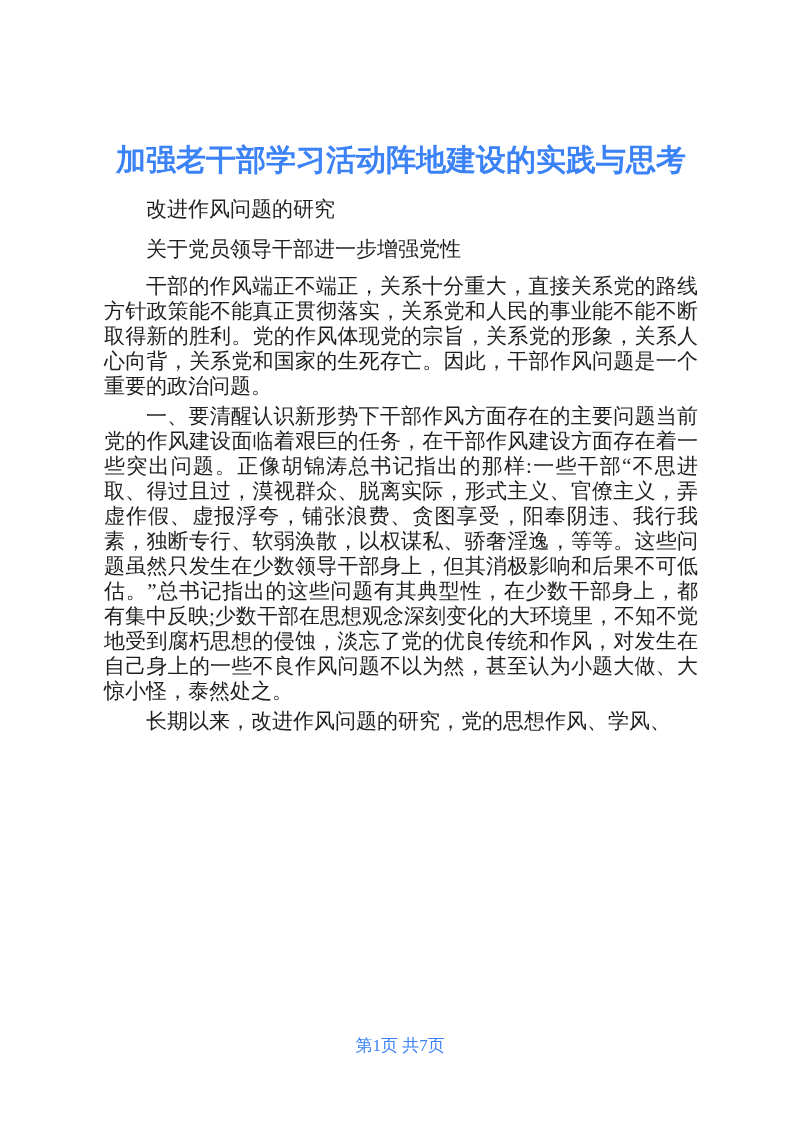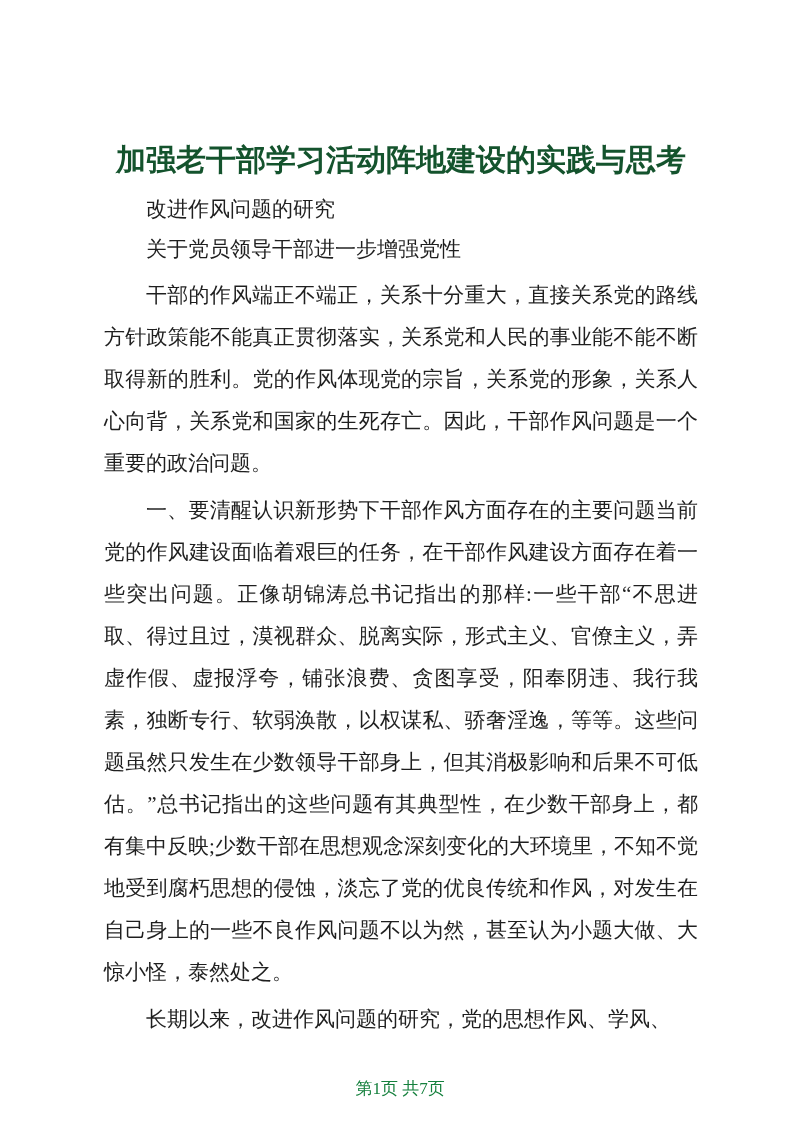--- a/index.html
+++ b/index.html
@@ -24,49 +24,48 @@
     width: 594px;
   }
   .doc-title {
     margin: 0;
     font-family: "Liberation Sans", "DejaVu Sans", sans-serif;
     font-weight: 700;
     font-size: 30px;
     line-height: 44px;
     text-align: center;
     letter-spacing: 0px;
-    color: #14532d;
+    color: #3b82f6;
   }
   .subtitle {
     margin-top: 8px;
   }
   .subtitle-line {
     font-size: 21px;
     line-height: 39.5px;
     text-indent: 2em;
     white-space: nowrap;
   }
   .para {
     margin: 5px 0 0 0;
     font-size: 21px;
-    line-height: 42px;
+    line-height: 25px;
     text-indent: 2em;
     text-align: justify;
     text-justify: inter-ideograph;
   }
   .footer {
     position: absolute;
     left: 0;
     top: 1034px;
     width: 100%;
     text-align: center;
     font-size: 17px;
     line-height: 24px;
-    color: #15803d;
-    margin-top: 43px;
+    color: #3b82f6;
   }
 </style>
 </head>
 <body>
 
 <div class="page">
   <div class="content">
     <h1 class="doc-title">加强老干部学习活动阵地建设的实践与思考</h1>
 
     <div class="subtitle">

